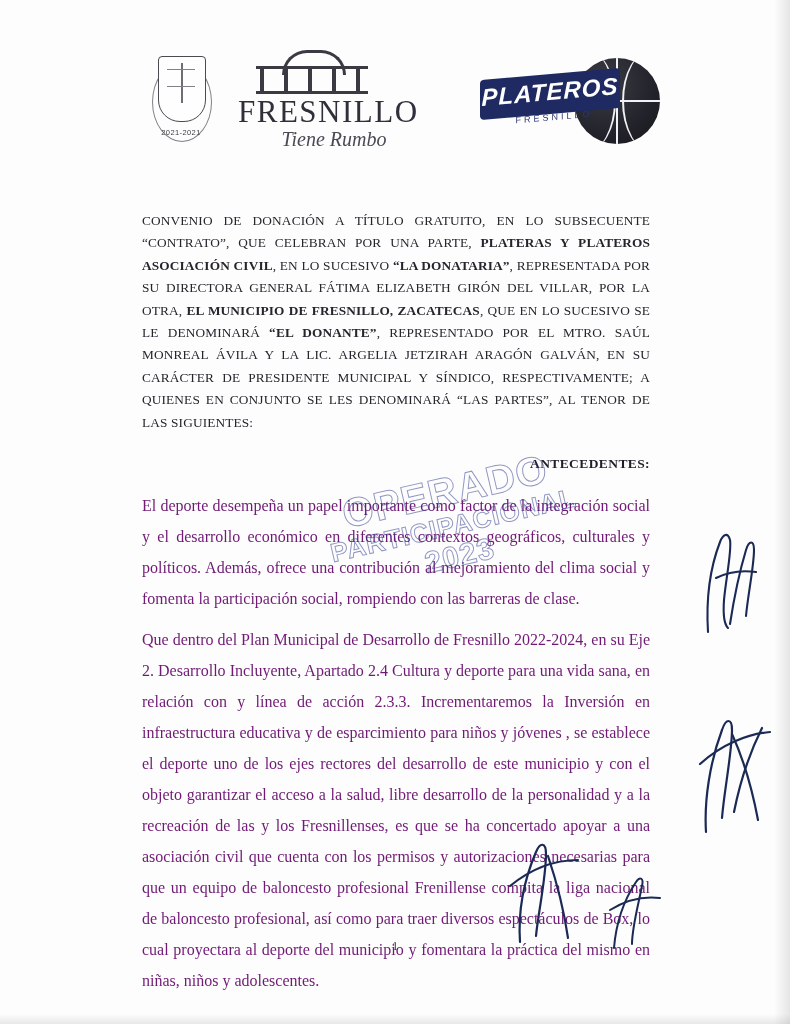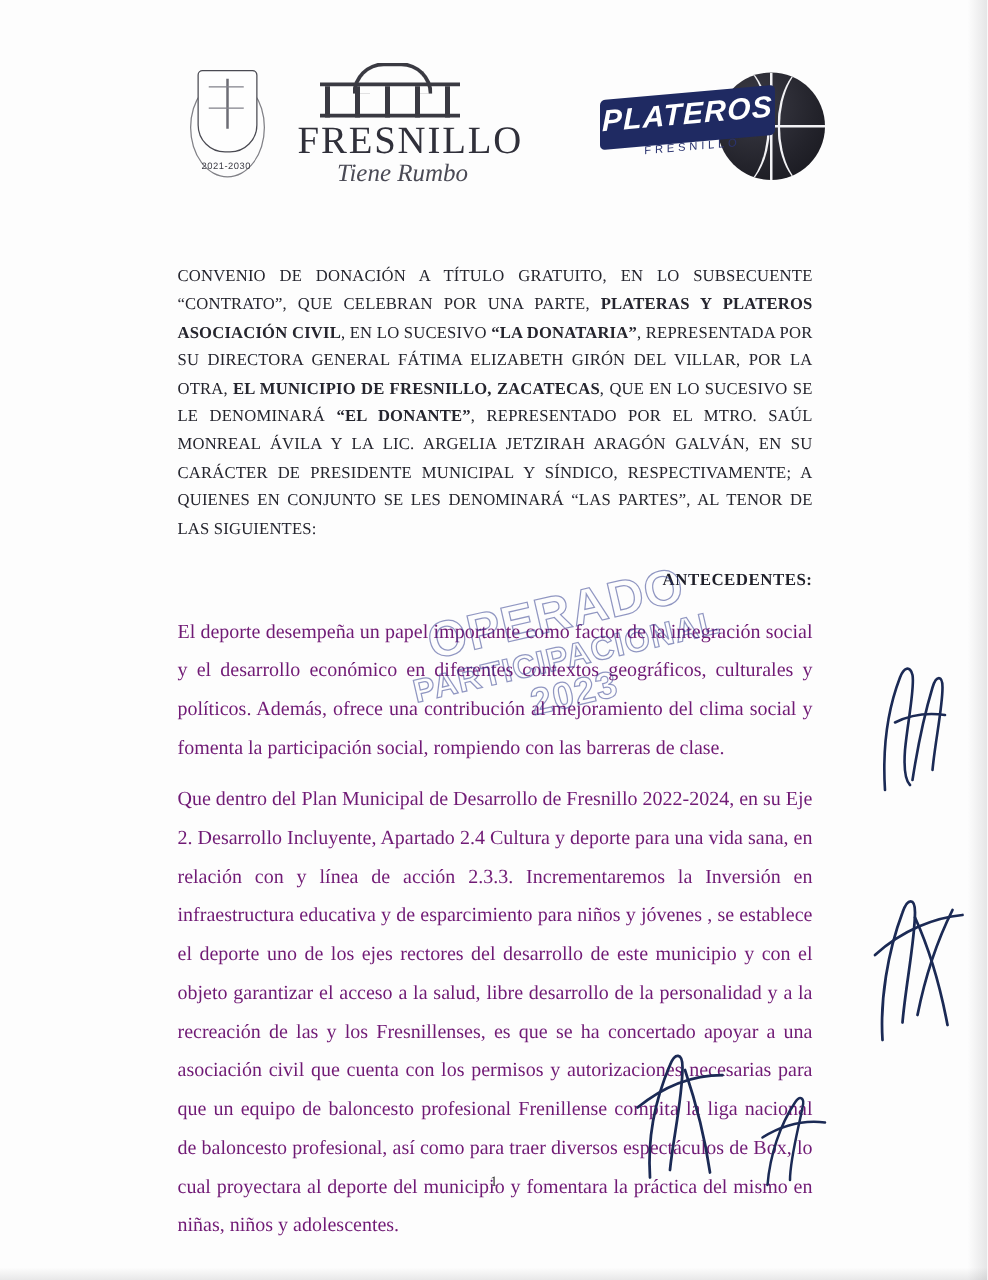--- a/index.html
+++ b/index.html
@@ -149,21 +149,21 @@
     top: 44px;
     width: 160px;
     text-align: center;
     font-family: "Liberation Serif", serif;
     font-size: 31px;
     letter-spacing: 1.5px;
     color: #30303a;
   }
   .fresnillo .tag {
     position: absolute;
-    left: 4px;
+    left: 16px;
     top: 78px;
     width: 160px;
     text-align: center;
     font-family: "Liberation Serif", serif;
     font-style: italic;
     font-size: 20px;
     color: #4a4a55;
   }
 
   .plateros {
@@ -360,21 +360,21 @@
 </head>
 <body>
 
 <div class="page">
 
   <div class="header">
 
     <div class="crest">
       <div class="ring"></div>
       <div class="shield"></div>
-      <div class="years">2021-2030</div>
+      <div class="years">2021-2021</div>
     </div>
 
     <div class="fresnillo">
       <div class="arch">
         <div class="dome"></div>
         <div class="bar"></div>
         <div class="col c1"></div>
         <div class="col c2"></div>
         <div class="col c3"></div>
         <div class="col c4"></div>

